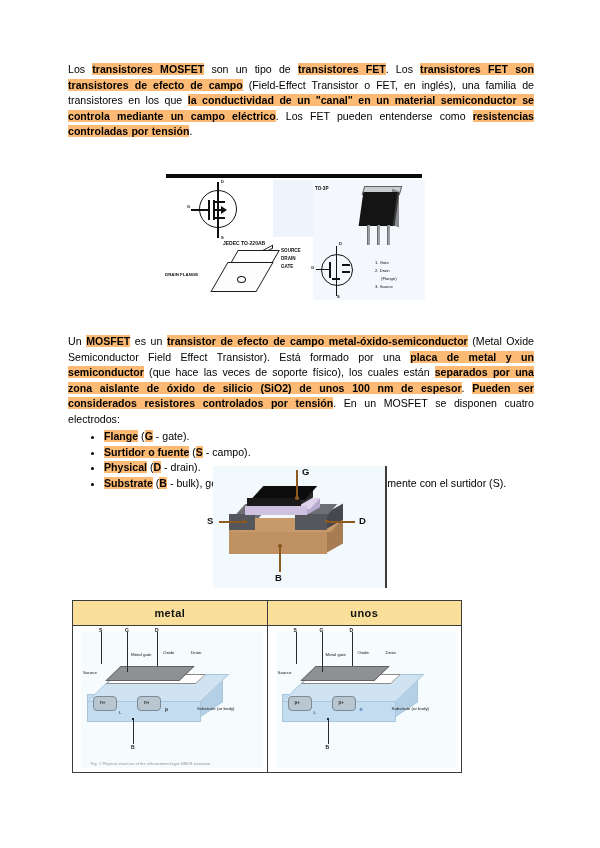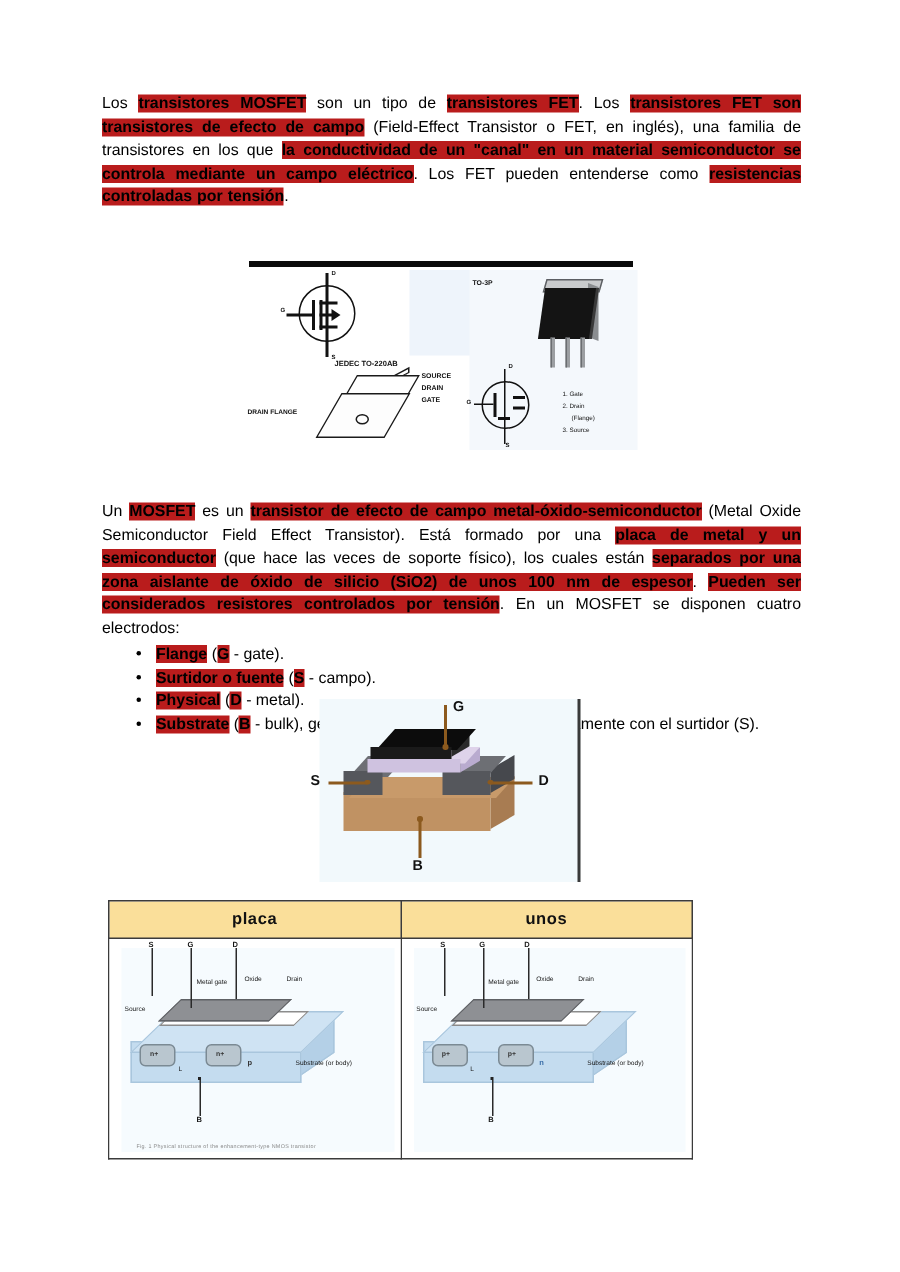--- a/index.html
+++ b/index.html
@@ -49,21 +49,21 @@
     color: #000;
     text-align: justify;
     text-justify: inter-word;
     word-spacing: 0.4px;
   }
   p.para.second {
     margin-top: 16px;
   }
 
   .hl {
-    background: #b91c1c;
+    background: #fdba74;
   }
   .b {
     font-weight: bold;
   }
 
   
   .figure1 {
     position: absolute;
     left: 163px;
     top: 172px;
@@ -583,21 +583,21 @@
     <div class="tinylbl" style="left:218px;top:104px;font-size:4.2px;">(Flange)</div>
     <div class="tinylbl" style="left:212px;top:112px;font-size:4.2px;">3. Source</div>
   </div>
 
   <div style="position:absolute;left:68px;top:318px;width:466px;">
     <p class="para second"><span>Un </span><span class="hl b">MOSFET</span><span> es un </span><span class="hl b">transistor de efecto de campo metal-óxido-semiconductor</span><span> (Metal Oxide Semiconductor Field Effect Transistor). Está formado por una </span><span class="hl b">placa de metal y un semiconductor</span><span> (que hace las veces de soporte físico), los cuales están </span><span class="hl b">separados por una zona aislante de óxido de silicio (SiO2) de unos 100 nm de espesor</span><span>. </span><span class="hl b">Pueden ser considerados resistores controlados por tensión</span><span>. En un MOSFET se disponen cuatro electrodos:</span></p>
 
     <ul class="electrodes">
       <li><span class="hl b">Flange</span><span> (</span><span class="hl b">G</span><span> - gate).</span></li>
       <li><span class="hl b">Surtidor o fuente</span><span> (</span><span class="hl b">S</span><span> - campo).</span></li>
-      <li><span class="hl b">Physical</span><span> (</span><span class="hl b">D</span><span> - metal).</span></li>
+      <li><span class="hl b">Physical</span><span> (</span><span class="hl b">D</span><span> - drain).</span></li>
       <li><span class="hl b">Substrate</span><span> (</span><span class="hl b">B</span><span> - bulk), generalmente está conectado eléctricamente con el surtidor (S).</span></li>
     </ul>
   </div>
 
   <div class="figure2">
     <div class="f2-bulk-side"></div>
     <div class="f2-bulk-front"></div>
     <div class="f2-bulk-top"></div>
 
     <div class="f2-sd-r-side"></div>
@@ -629,21 +629,21 @@
     <div class="lead" style="left:66px;top:80px;width:2px;height:26px;"></div>
     <div class="lead-dot" style="left:65px;top:78px;"></div>
     <div class="f2-lbl" style="left:62px;top:106px;">B</div>
 
     <div class="fig2-divider"></div>
   </div>
 
   <table class="mos-table">
     <thead>
       <tr>
-        <th>placa</th>
+        <th>metal</th>
         <th>unos</th>
       </tr>
     </thead>
     <tbody>
       <tr>
 
         <td>
           <div class="cell-fig">
             <div class="cf-canvas">
               <div class="cf-sub-side"></div>

